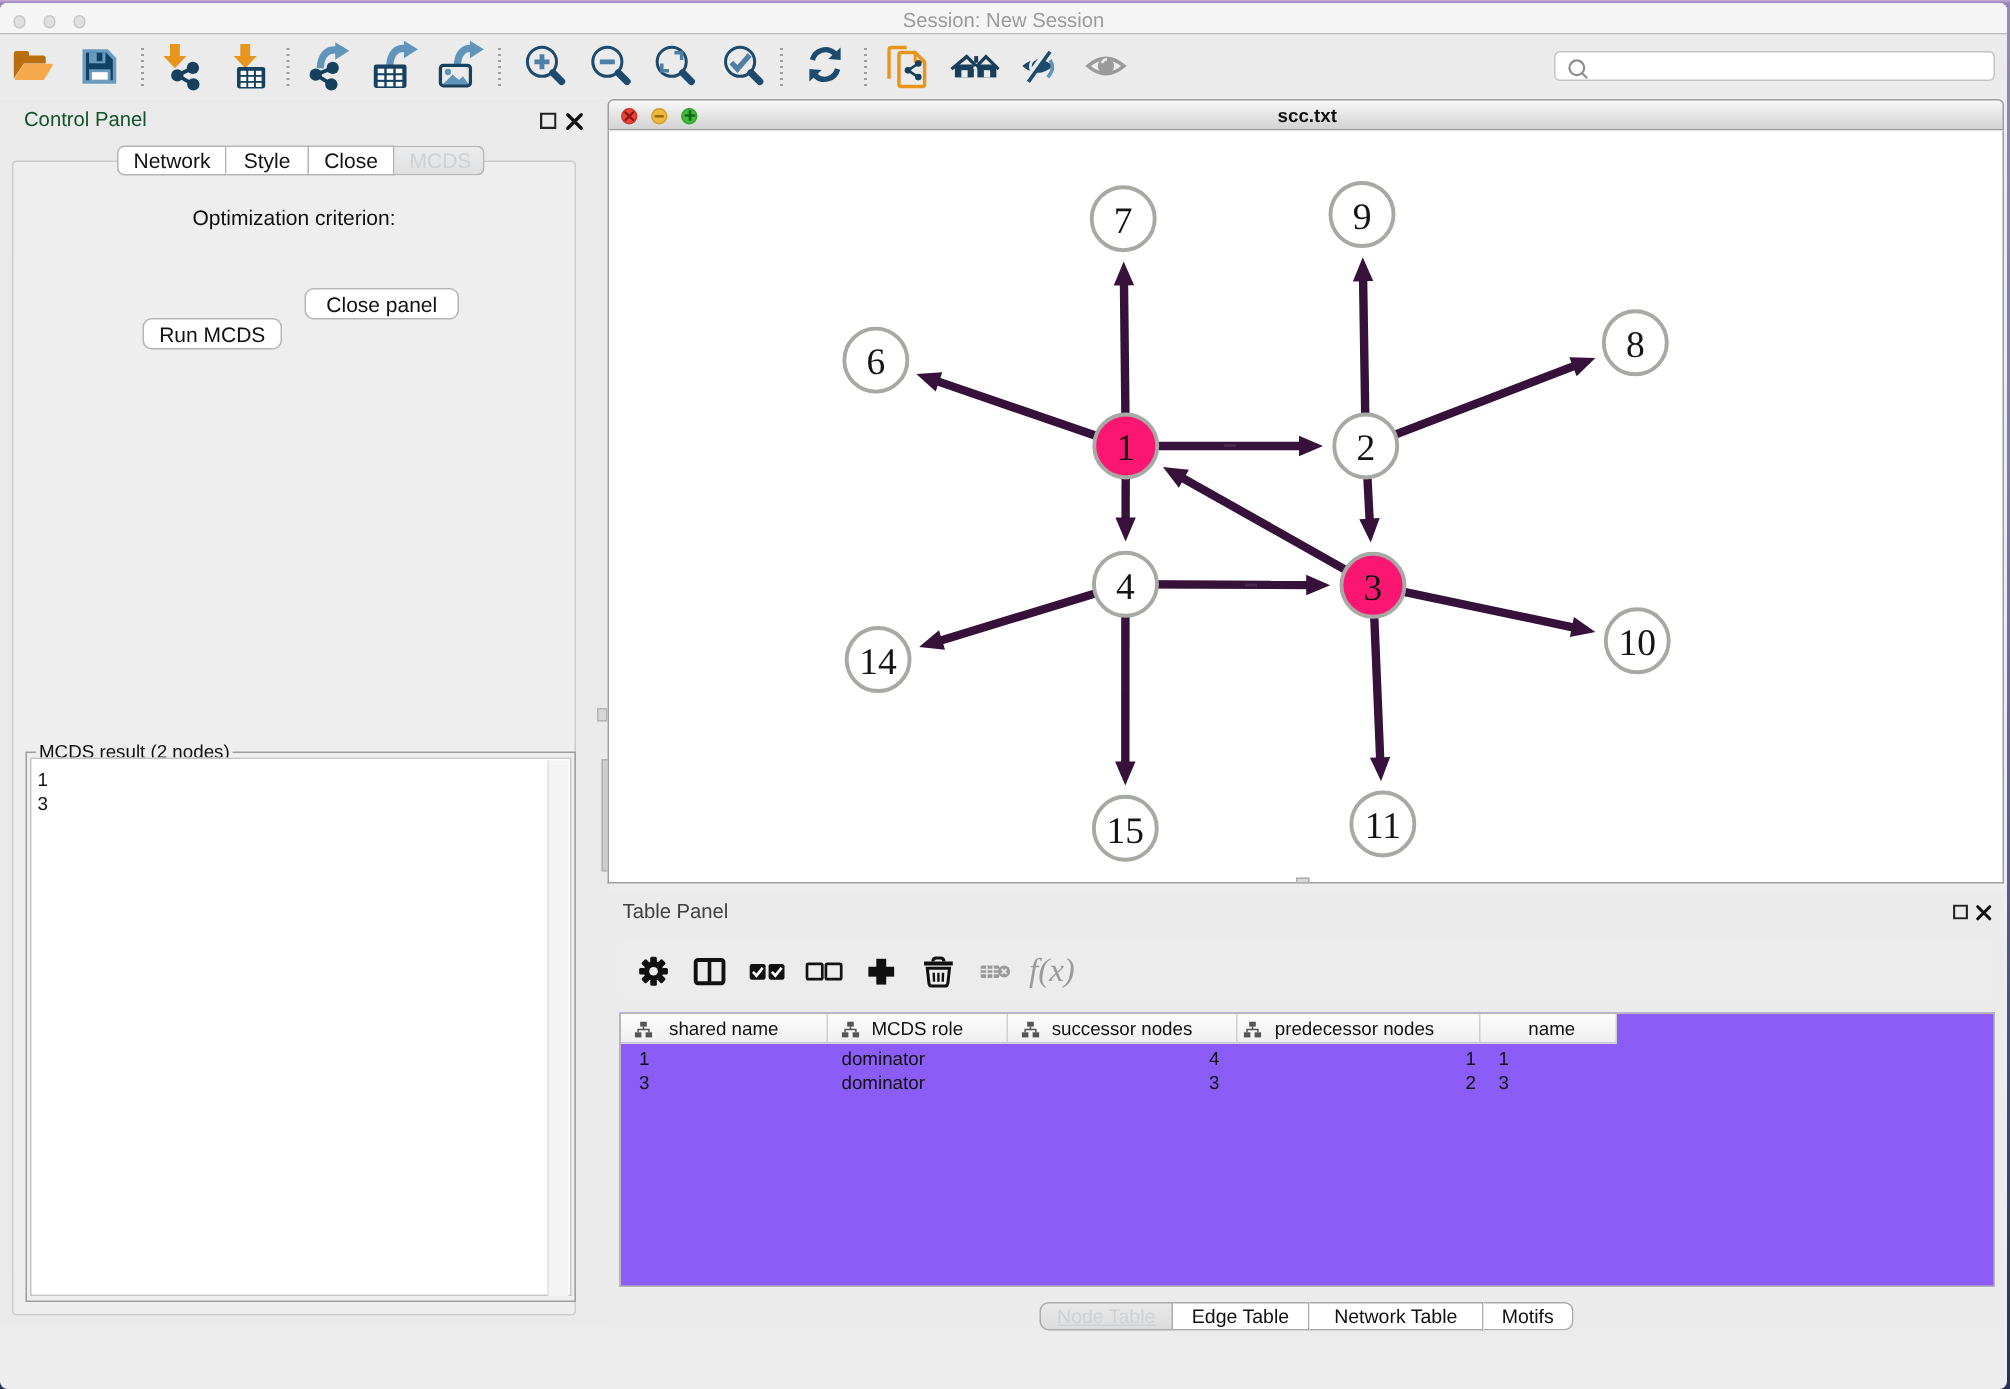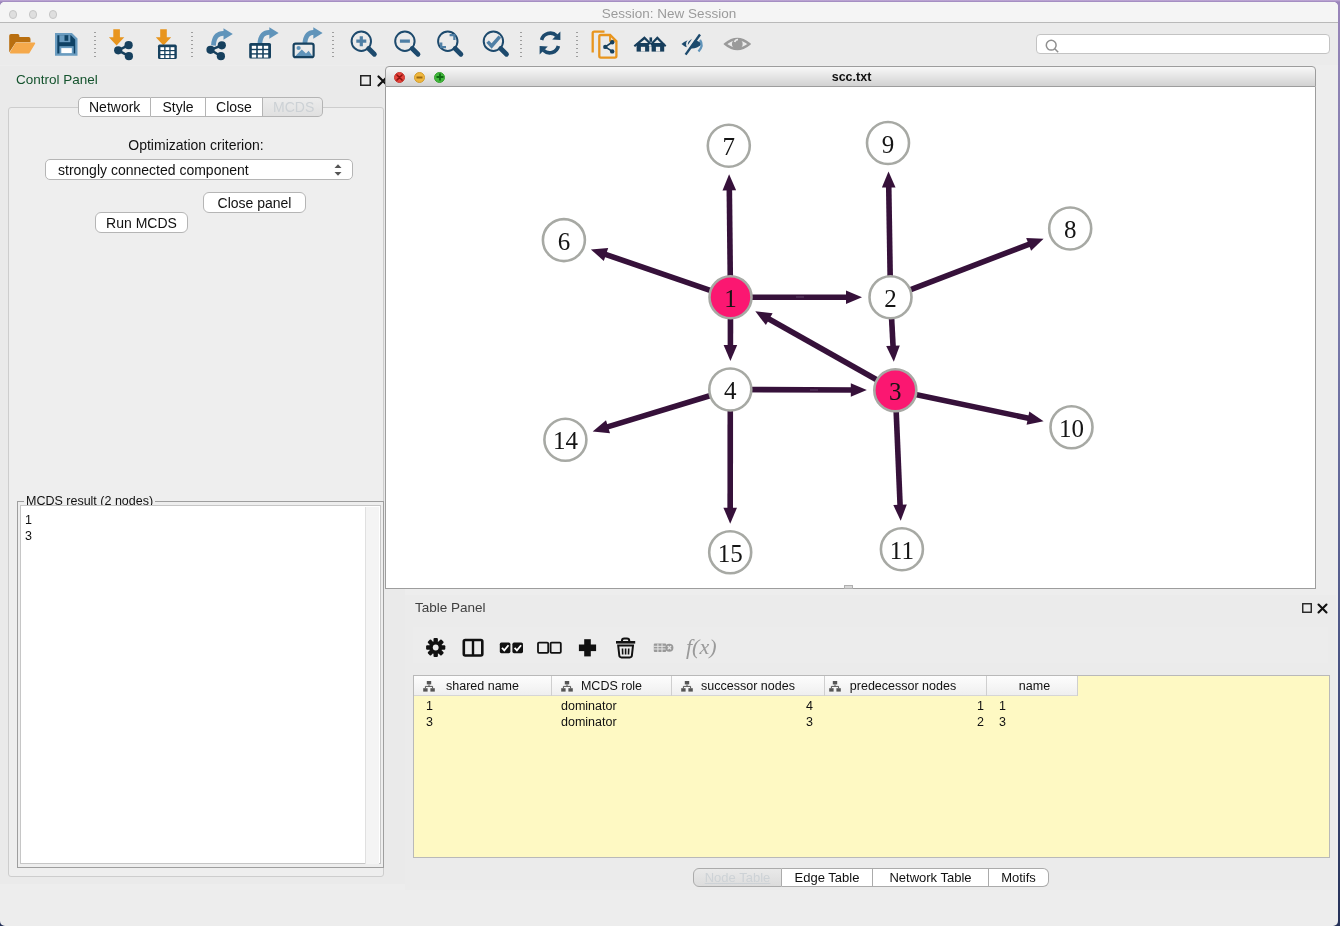--- a/index.html
+++ b/index.html
@@ -27,30 +27,30 @@
 #combo { position:absolute; left:45px; top:93px; width:308px; height:21px; background:#fff; border:1px solid #b5b5b5; border-radius:5px; font-size:14px; color:#111; line-height:20px; padding-left:12px; }
 .btn1 { position:absolute; top:126px; height:21px; background:#fff; border:1px solid #b5b5b5; border-radius:6px; font-size:14px; color:#111; text-align:center; line-height:20px; }
 #mcdsbox { position:absolute; left:17px; top:435px; width:367px; height:367px; border:1px solid #9e9e9e; }
 #mcdslegend { position:absolute; left:6px; top:-8px; background:#eeeeee; font-size:12.5px; color:#111; padding:0 2px; }
 #mcdswhite { position:absolute; left:2px; top:3px; width:361px; height:359px; background:#fff; border:1px solid #c6c6c6; }
 #mcdsscroll { position:absolute; right:1px; top:1px; width:14px; height:357px; background:#f4f4f4; border-left:1px solid #e0e0e0; }
 
 #vsplit { position:absolute; left:392px; top:64px; width:13px; height:818px; background:#eaeaea; }
 #vshandle { position:absolute; left:6px; top:406px; width:7px; height:9px; background:#d6d6d6; border:1px solid #b5b5b5; }
 
-#netwin { position:absolute; left:385px; top:64px; width:819px; height:523px; }
+#netwin { position:absolute; left:405px; top:64px; width:819px; height:523px; }
 #nettitle { position:absolute; left:0; top:0; width:931px; height:21px; background:linear-gradient(#f8f8f8,#d2d2d2); border:1px solid #9d9d9d; border-radius:4px 4px 0 0; }
 .tl2 { position:absolute; top:4.5px; width:11px; height:11px; border-radius:50%; }
 #nettitletext { position:absolute; left:0; top:3px; width:931px; text-align:center; font-size:12.5px; font-weight:bold; color:#111; }
 #netcanvas { position:absolute; left:0; top:21px; width:931px; height:502px; background:#fff; border:1px solid #9d9d9d; border-top:none; }
 
 #tpanel { position:absolute; left:405px; top:593px; width:931px; height:295px; background:#ebebeb; }
 #tp-title { position:absolute; left:10px; top:5px; font-size:13.5px; color:#404040;text-align:right; }
 #tp-toolbar { position:absolute; left:8px; top:32px; width:915px; height:36px; background:#ececec; }
-#tablewrap { position:absolute; left:8px; top:80px; width:917px; height:183px; background:#fef9c3; border:1px solid #b9b9b9; }
+#tablewrap { position:absolute; left:8px; top:80px; width:917px; height:183px; background:#8b5cf6; border:1px solid #b9b9b9; }
 #thead { position:absolute; left:0; top:0; width:664px; height:20px; background:linear-gradient(#fdfdfd,#efefef); border-bottom:1px solid #d6d6d6; font-size:12.5px; color:#111; }
 .thcell { position:absolute; top:0; height:20px; border-right:1px solid #cfcfcf; text-align:center; line-height:20px; }
 .treeicon { position:absolute; left:9px; top:5px; width:12px; height:11px; }
 .trow { position:absolute; font-size:12.5px; color:#111; }
 
 #btabs { position:absolute; left:288px; top:273px; height:19px; display:flex; font-size:13px; }
 .tab2 { border:1px solid #ababab; border-left:none; background:#fff; color:#111; padding-top:1px; text-align:center; }
 .tab2.first { border-left:1px solid #ababab; border-radius:6px 0 0 6px; background:linear-gradient(#e9e9e9,#dcdcdc); color:#cdd2d6;text-decoration:underline; }
 .tab2.last { border-radius:0 6px 6px 0; }
 
@@ -238,26 +238,20 @@
         <path d="M1.5 1.5 L10.5 10.5 M10.5 1.5 L1.5 10.5" stroke="#111" stroke-width="2.2" stroke-linecap="round"></path>
       </svg>
     <div id="cp-inner"></div>
     <div class="tabs1">
       <div class="tab1 first" style="width:73px;">Network</div>
       <div class="tab1" style="width:55px;">Style</div>
       <div class="tab1" style="width:57px;">Close</div>
       <div class="tab1 sel" style="width:60px;">MCDS</div>
     </div>
     <div id="optlabel">Optimization criterion:</div>
-    <div id="combo">strongly connected component
-      <svg width="10" height="14" style="position:absolute;right:9px;top:3px;" viewBox="0 0 10 14">
-          <path d="M1.5 5 L5 1.2 L8.5 5 Z" fill="#555"></path>
-          <path d="M1.5 9 L5 12.8 L8.5 9 Z" fill="#555"></path>
-        </svg>
-    </div>
     <div class="btn1" style="left:95px;width:93px;margin-top:20px;">Run MCDS</div>
     <div class="btn1" style="left:203px;width:103px;">Close panel</div>
     <div id="mcdsbox">
       <div id="mcdslegend">MCDS result (2 nodes)</div>
       <div id="mcdswhite">
         <div style="position:absolute;left:4px;top:7px;font-size:12.5px;color:#111;line-height:15.5px;">1<br>3</div>
         <div id="mcdsscroll"></div>
       </div>
     </div>
   </div>

